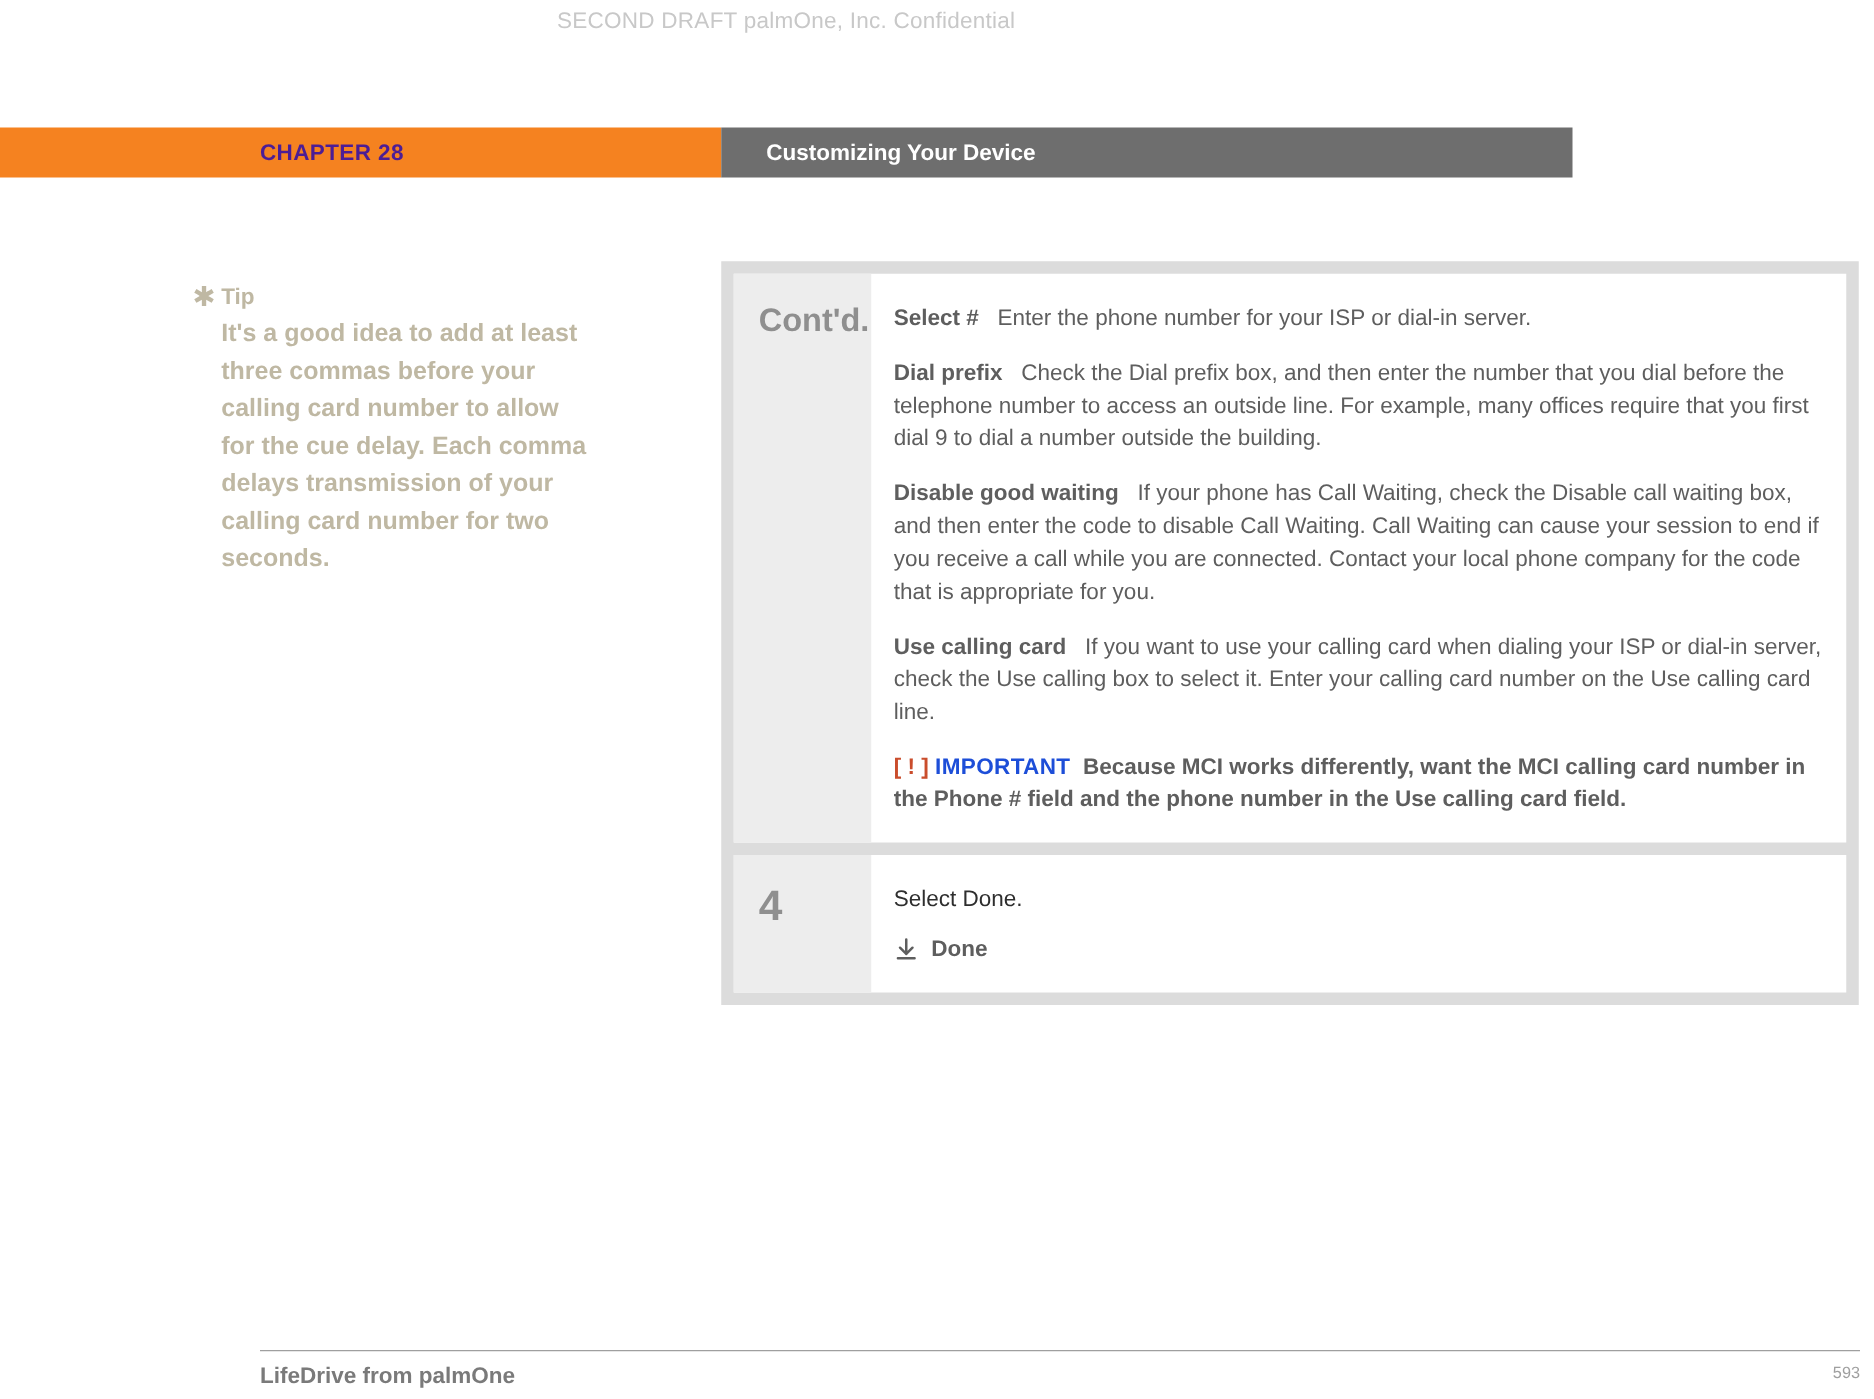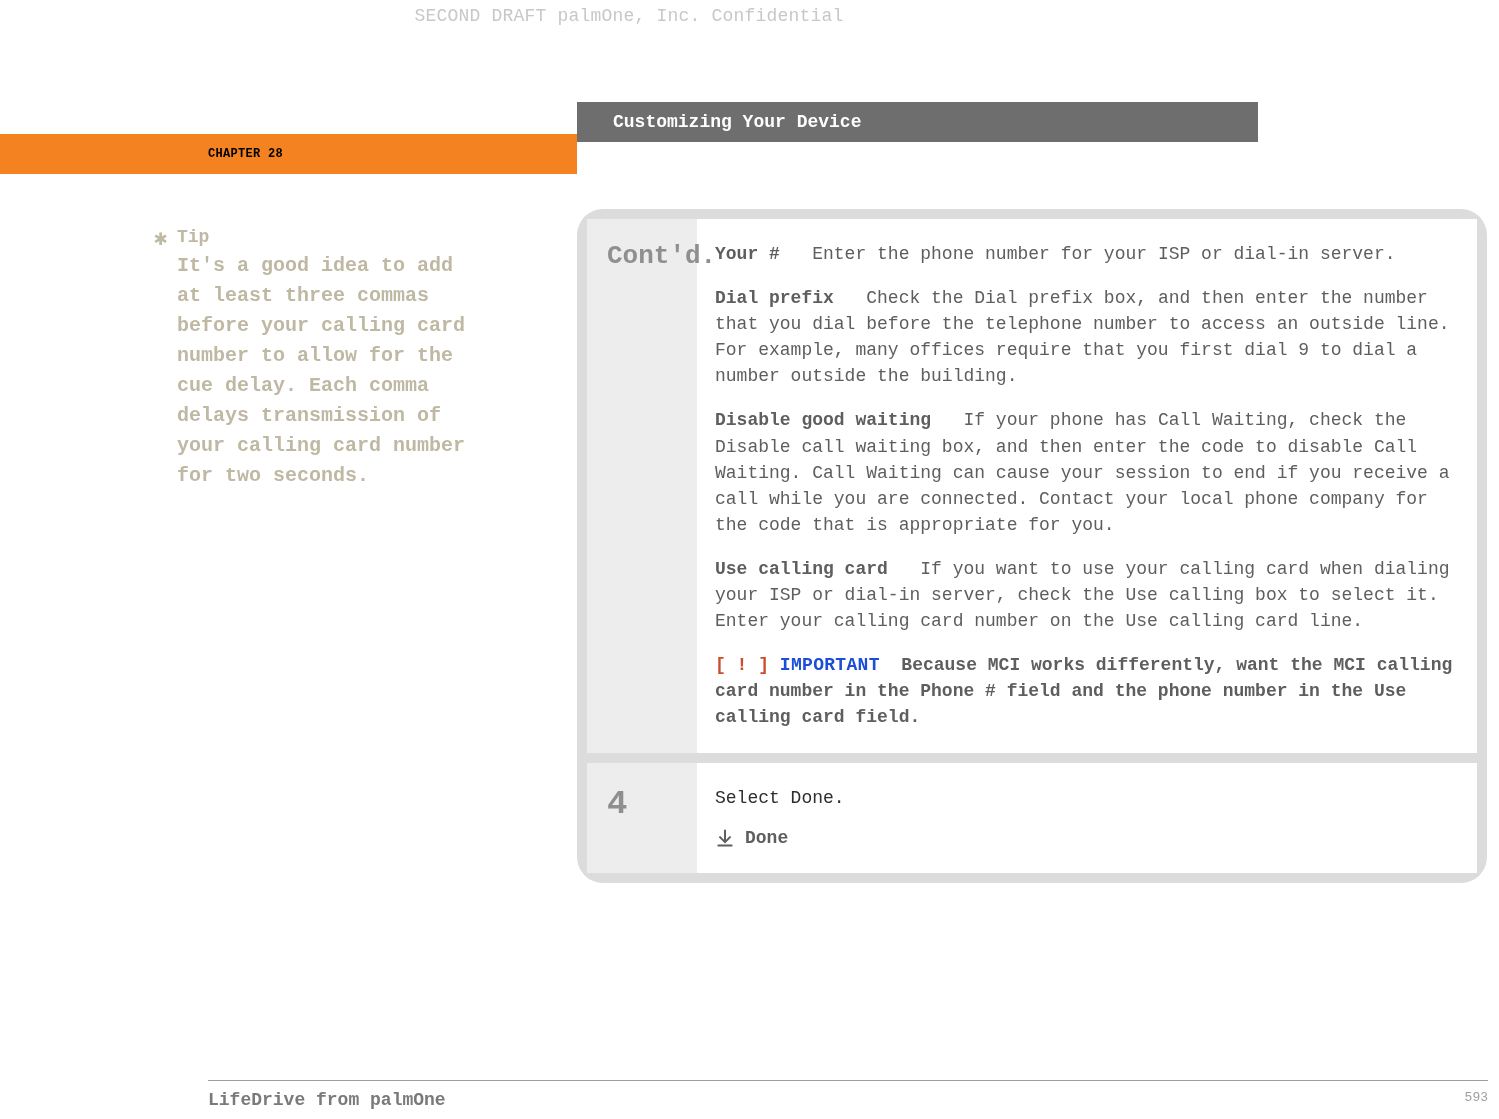--- a/index.html
+++ b/index.html
@@ -1,30 +1,30 @@
 <!DOCTYPE html>
 <html><head>
 <meta charset="utf-8">
 <style>
   * { box-sizing: border-box; margin: 0; padding: 0; }
   html, body { width: 1499px; height: 1119px; background: #ffffff; font-family: Arial, Helvetica, sans-serif; color: #5e5e5e; }
-  .page { position: relative; width: 1258px; height: 1119px; font-family: Liberation Mono, monospace; }
+  .page { position: relative; width: 1258px; height: 1119px; }
 
   .watermark { position: absolute; top: 6px; left: 0; width: 100%; text-align: center; font-size: 18px; color: #c8c8c8; letter-spacing: 0.2px; }
 
   .header-band { position: absolute; top: 102px; left: 0; height: 40px; width: 100%; display: flex; }
-  .band-orange { background: #f58220; width: 577px; height: 40px; display: flex; align-items: center; justify-content: flex-start; padding-left: 208px; color: #000000; font-weight: bold; font-size: 12px; letter-spacing: 0.3px; margin-top: 32px; }
+  .band-orange { background: #f58220; width: 577px; height: 40px; display: flex; align-items: center; justify-content: flex-start; padding-left: 208px; color: #4c1d95; font-weight: bold; font-size: 18px; letter-spacing: 0.3px; }
   .band-gray   { background: #6e6e6e; flex: 1; height: 40px; display: flex; align-items: center; padding-left: 36px; color: #ffffff; font-weight: bold; font-size: 18px; }
 
   .tip-block { position: absolute; top: 227px; left: 177px; width: 300px; }
   .tip-icon { color: #bfb8a3; font-size: 22px; position: absolute; left: -23px; top: -2px; }
   .tip-heading { color: #bfb8a3; font-weight: bold; font-size: 18px; margin-bottom: 4px; }
   .tip-text { color: #bfb8a3; font-weight: bold; font-size: 20px; line-height: 1.5; }
 
-  .main-box { position: absolute; top: 209px; left: 577px; width: 910px; background: #dcdcdc; padding: 10px; border-radius: 26px; }
+  .main-box { position: absolute; top: 209px; left: 577px; width: 910px; background: #dcdcdc; padding: 10px; }
   .step-row { display: flex; background: #ffffff; margin-bottom: 10px; }
   .step-row:last-child { margin-bottom: 0; }
   .step-label { width: 110px; min-width: 110px; background: #ededed; padding: 22px 14px 22px 20px; font-size: 26px; font-weight: bold; color: #8f8f8f; }
   .step-label.num { font-size: 34px; }
   .step-content { flex: 1; padding: 22px 18px 22px 18px; font-size: 18px; line-height: 1.45; color: #5e5e5e; }
   .step-content .lead { color: #333; font-weight: normal; margin-bottom: 16px; }
   .step-content p { margin-bottom: 18px; }
   .step-content p:last-child { margin-bottom: 0; }
   .term { font-weight: bold; color: #5e5e5e; }
   .imp-bracket { color: #ca4d2c; font-weight: bold; }
@@ -59,21 +59,21 @@
     <div class="tip-text">It's a good idea to add at least three commas before your calling card number to allow for the cue delay. Each comma delays transmission of your calling card number for two seconds.</div>
   </div>
 
   <div class="main-box">
 
     <div class="step-row">
       <div class="step-label">Cont'd.</div>
       <div class="step-content">
 
         <p>
-          <span class="term">Your #</span>&nbsp;&nbsp;
+          <span class="term">Select #</span>&nbsp;&nbsp;
           <span>Enter the phone number for your ISP or dial-in server.</span>
         </p>
 
         <p>
           <span class="term">Dial prefix</span>&nbsp;&nbsp;
           <span>Check the Dial prefix box, and then enter the number that you dial before the telephone number to access an outside line. For example, many offices require that you first dial 9 to dial a number outside the building.</span>
         </p>
 
         <p>
           <span class="term">Disable good waiting</span>&nbsp;&nbsp;

